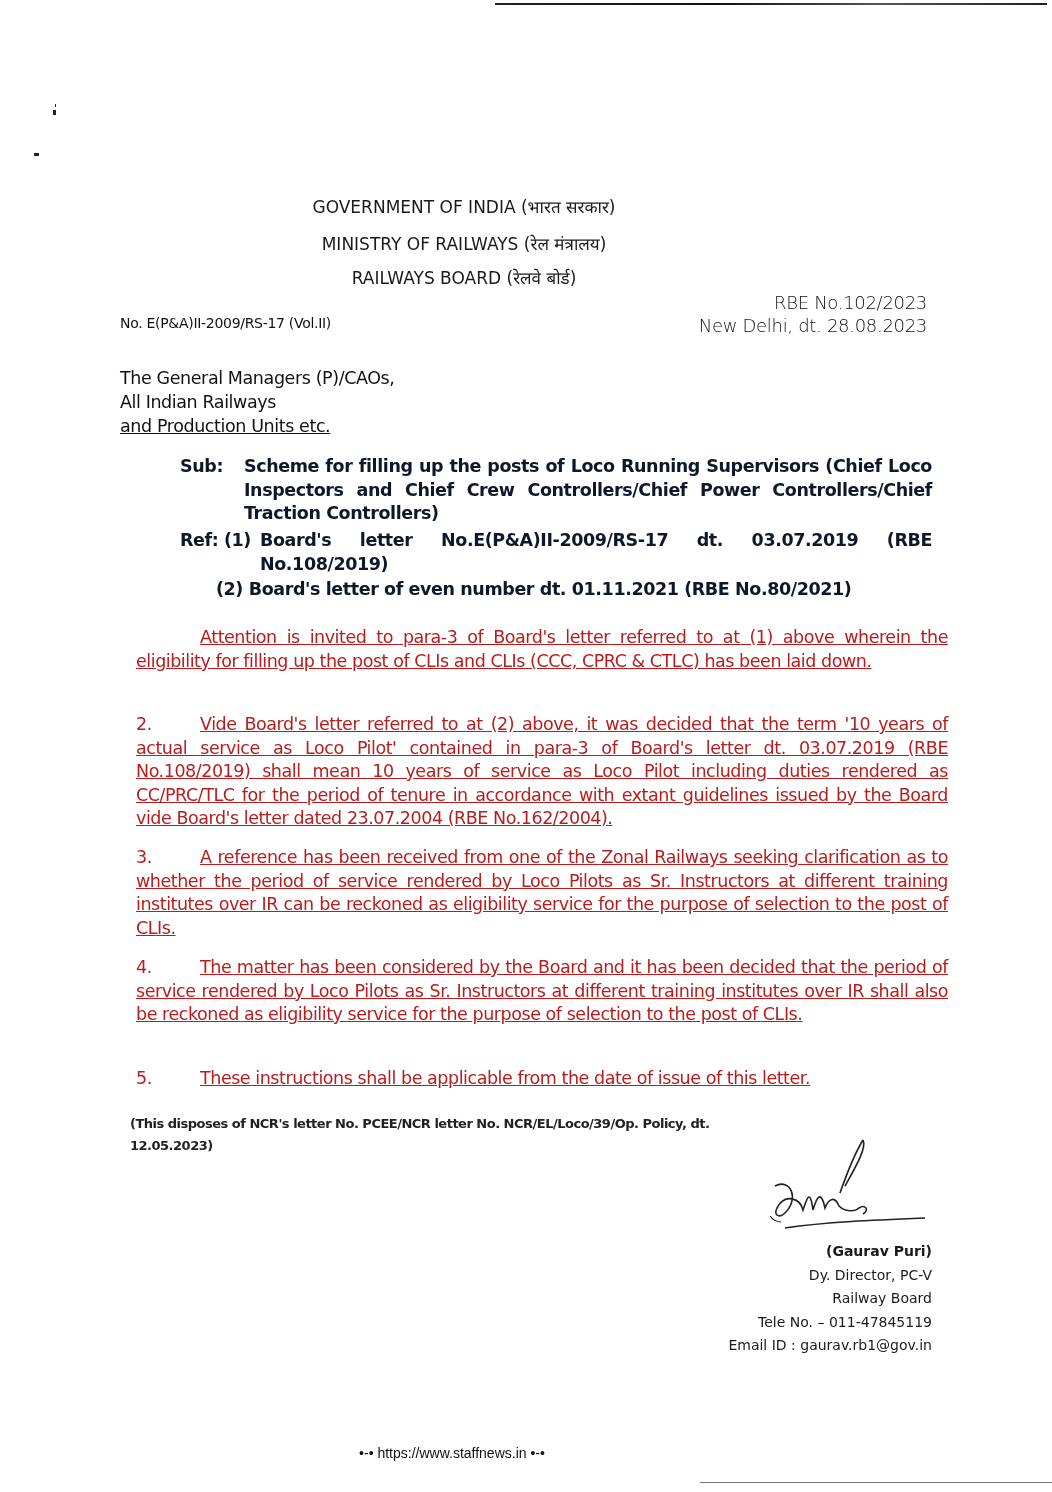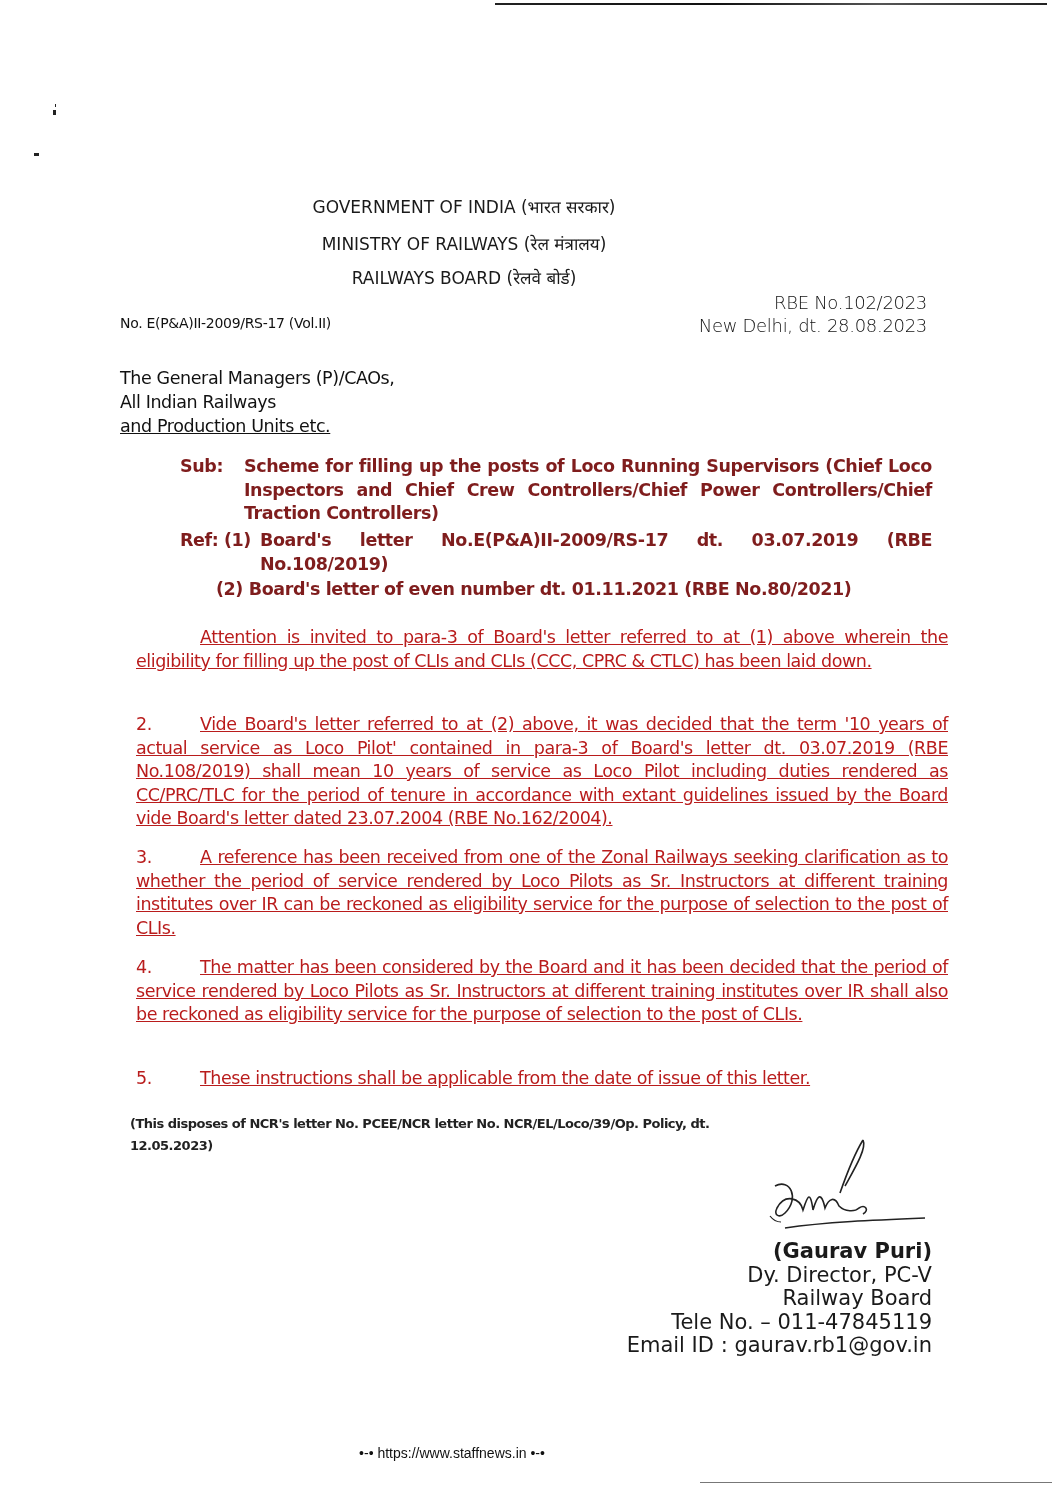--- a/index.html
+++ b/index.html
@@ -15,21 +15,21 @@
   .h1 { top: 195px; } .h2 { top: 232px; } .h3 { top: 266px; }
   .ref-right { position: absolute; right: 125px; text-align: right; font-size: 18px;
                font-family: "DejaVu Sans", sans-serif; font-weight: 300; letter-spacing: -0.3px; }
   .rbe { top: 292px; } .dated { top: 315px; }
   .file-no { position: absolute; left: 120px; top: 315px; font-size: 14px;
              font-family: "DejaVu Sans", sans-serif; letter-spacing: -0.3px; }
   .addressee { position: absolute; left: 120px; top: 366px; font-size: 17.5px; line-height: 24px;
                font-family: "DejaVu Sans", sans-serif; letter-spacing: -0.4px; }
   .addressee .u { text-decoration: underline; }
   .subref { position: absolute; left: 180px; width: 752px; font-family: "DejaVu Sans", sans-serif;
-            font-size: 17.5px; line-height: 23.5px; letter-spacing: -0.4px; font-weight: bold; color: #7f1d1d; }
+            font-size: 17.5px; line-height: 23.5px; letter-spacing: -0.4px; font-weight: bold; color: #0f172a; }
   .sub { top: 455px; }
   .sub .label, .ref .label { position: absolute; left: 0; top: 0; }
   .sub .text { margin-left: 64px; text-align: justify; text-align-last: left; }
   .ref { top: 529px; }
   .ref .r1 { margin-left: 44px; text-indent: 0; }
   .ref .r1 .num { position: absolute; left: 44px; }
   .ref .r1 .t { display: block; margin-left: 36px; text-align: justify; }
   .ref .r2 { margin-left: 36px; margin-top: 2px; }
   .para { position: absolute; left: 136px; width: 812px; font-family: "DejaVu Sans", sans-serif;
           font-size: 17.5px; line-height: 23.5px; text-align: justify; letter-spacing: -0.45px; color: #b91c1c; text-decoration: underline; }
@@ -37,21 +37,21 @@
   .p1 { top: 626px; text-indent: 64px; }
   .p2 { top: 713px; }
   .p3 { top: 846px; }
   .p4 { top: 956px; }
   .p5 { top: 1067px; }
   .disposes { position: absolute; left: 130px; width: 800px; top: 1113px; 
               font-family: "DejaVu Sans", sans-serif; font-size: 13px; line-height: 22px;
               font-weight: bold; letter-spacing: -0.5px; color: #222; }
   .signature { position: absolute; left: 755px; top: 1138px; width: 175px; height: 95px; }
   .sign-block { position: absolute; right: 120px; top: 1240px; text-align: right;
-                font-family: "DejaVu Sans", sans-serif; font-size: 21px; line-height: 23.5px; color: #1a1a1a; }
+                font-family: "DejaVu Sans", sans-serif; font-size: 14px; line-height: 23.5px; color: #1a1a1a; }
   .sign-block .name { font-weight: bold; }
   .sign-block a { color: #1a1a1a; }
   .footer { position: absolute; left: 0; width: 904px; top: 1445px; text-align: center;
             font-family: "Liberation Sans", sans-serif; font-size: 14px; color: #111; }
 </style>
 </head>
 <body>
 
 <div class="doc">
   <div class="scan-line-top"></div>

